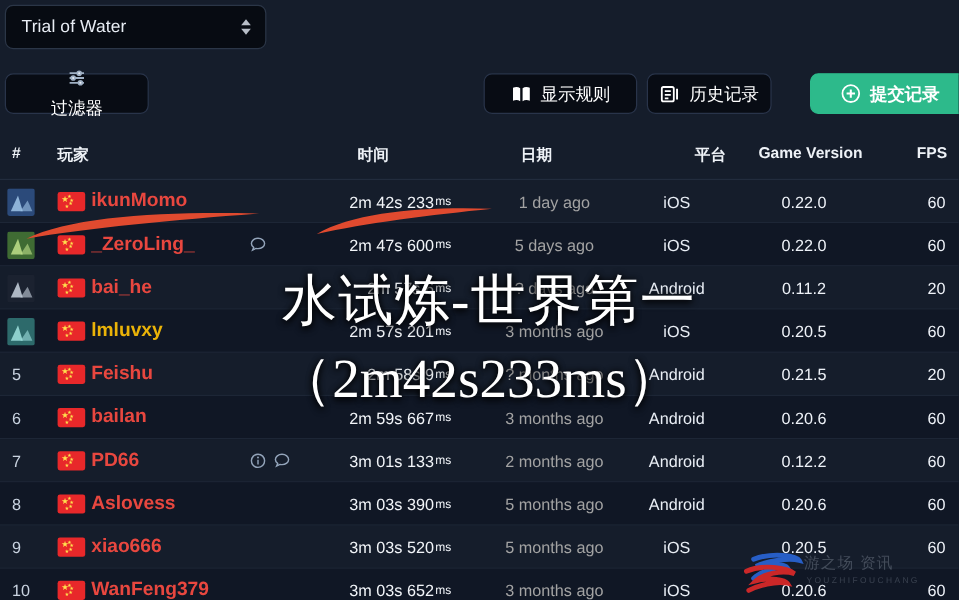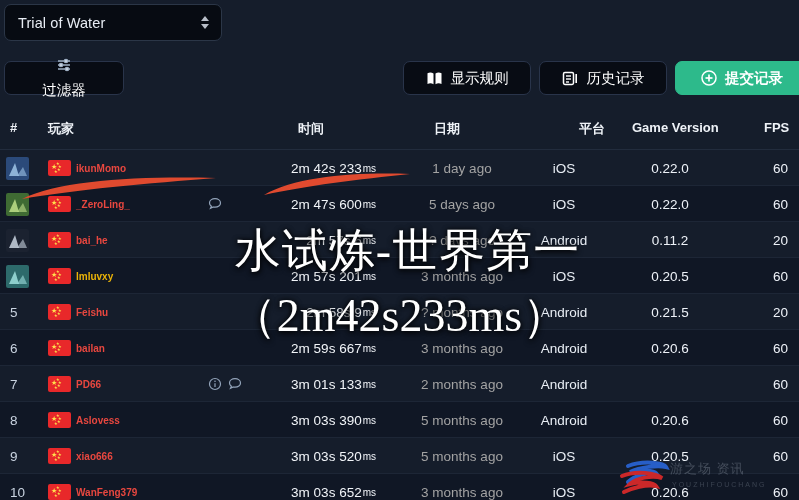--- a/index.html
+++ b/index.html
@@ -86,21 +86,21 @@
     border-radius: 7px;
     display: flex; align-items: center; justify-content: center;
     gap: 8px;
     color: #ffffff;
     font-size: 14.5px;
     white-space: nowrap;
     padding: 0 14px;
   }
   #btn-filter { left: 4px;  top: 61px; width: 120px; flex-direction: column; }
   #btn-rules  { left: 403px; top: 61px; width: 128px; }
-  #btn-history{ left: 539px; top: 61px; width: 128px; }
+  #btn-history{ left: 539px; top: 61px; width: 104px; }
   #btn-submit {
     left: 675px; top: 61px; width: 134px;
     background: #2dba8b;
     border-color: #2dba8b;
     color: #ffffff;
     font-weight: bold;
   }
 
   .ico { display: inline-block; flex: 0 0 auto; line-height: 0; }
 
@@ -137,21 +137,21 @@
     position: relative;
     display: block;
     overflow: hidden;
   }
   .flag .s1 { position:absolute; left:3px; top:3px; color:#ffe14d; font-size:7px; line-height:7px; }
   .flag .s2 { position:absolute; left:8px; top:2px; color:#ffe14d; font-size:4px; line-height:4px; }
   .flag .s3 { position:absolute; left:10px; top:5px; color:#ffe14d; font-size:4px; line-height:4px; }
   .flag .s4 { position:absolute; left:9px; top:8px; color:#ffe14d; font-size:4px; line-height:4px; }
   .flag .s5 { position:absolute; left:6px; top:10px; color:#ffe14d; font-size:4px; line-height:4px; }
 
-  .c-name { left: 76px; width: 130px; font-weight: bold; font-size: 10px; }
+  .c-name { left: 76px; width: 130px; font-weight: bold; font-size: 16px; }
   .c-icons { left: 208px; width: 52px; gap: 6px; }
   .c-time { left: 264px; width: 112px; justify-content: flex-end; color: #f2f5f9; }
   .c-time .ms { font-size: 10px; margin-left: 1px; }
   .c-date { left: 407px; width: 110px; justify-content: center; color: #a3a3a3; }
   .c-plat { left: 524px; width: 80px; justify-content: center; color: #e9eef5; }
   .c-ver  { left: 614px; width: 112px; justify-content: center; color: #eef2f8; }
   .c-fps  { left: 736px; width: 52px; justify-content: flex-end; color: #eef2f8; }
 
   .svg-ico { stroke: #9fb0c4; fill: none; stroke-width: 1.5; }
 
@@ -433,20 +433,21 @@
               <circle cx="7" cy="4.3" r=".8" fill="#93a4ba"></circle>
               <line x1="7" y1="6.2" x2="7" y2="10" stroke="#93a4ba" stroke-width="1.2"></line>
             </svg></span>
           <span class="ico"><svg width="14" height="14" viewBox="0 0 14 14">
               <path d="M7 1.6c3.1 0 5.5 1.9 5.5 4.3S10.1 10.2 7 10.2c-.6 0-1.2-.1-1.7-.2L2.5 11.3l.9-2.1C2.2 8.4 1.5 7.2 1.5 5.9 1.5 3.5 3.9 1.6 7 1.6z" fill="none" stroke="#93a4ba" stroke-width="1.2"></path>
             </svg></span>
         </div>
         <div class="cell c-time">3m 01s 133<span class="ms">ms</span></div>
         <div class="cell c-date">2 months ago</div>
         <div class="cell c-plat">Android</div>
+        <div class="cell c-ver">0.12.2</div>
         <div class="cell c-fps">60</div>
       </div>
       <div class="row alt" style="top: 402px;">
         <div class="cell c-rank">8</div>
         <div class="cell c-flag">
           <span class="flag">
             <span class="s1">★</span>
             <span class="s2">★</span>
             <span class="s3">★</span>
             <span class="s4">★</span>

